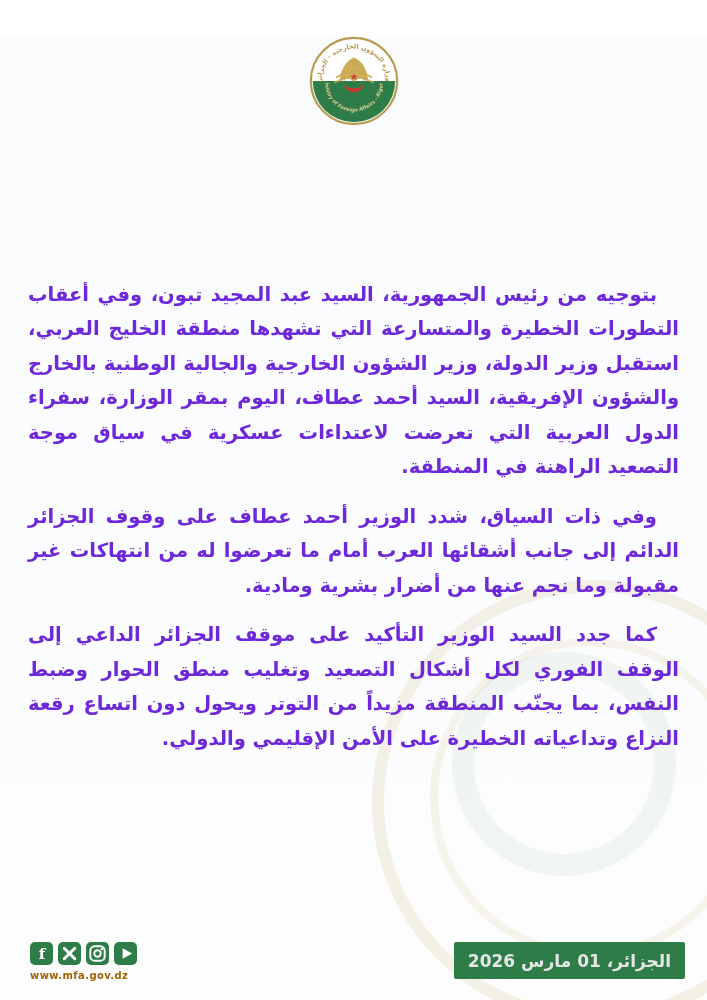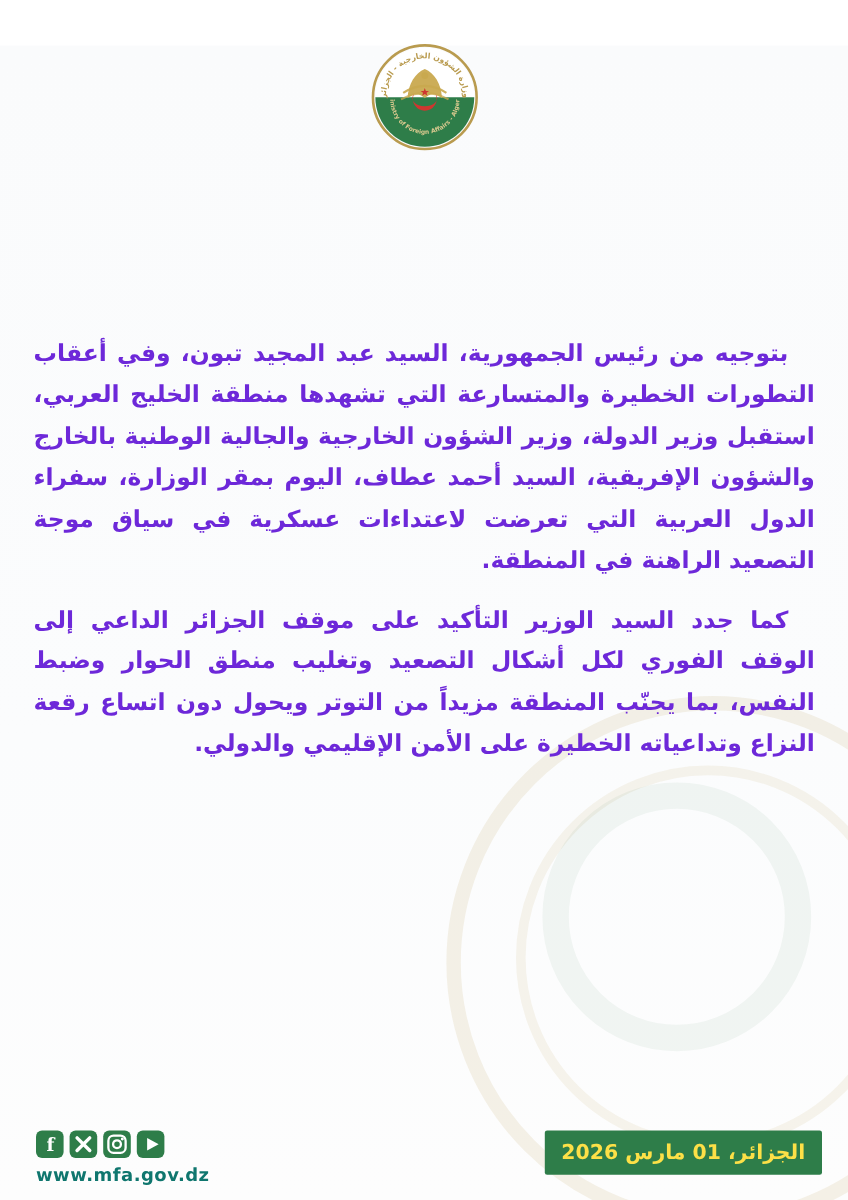--- a/index.html
+++ b/index.html
@@ -81,30 +81,30 @@
   .social-row { display:flex; gap:5px; }
   .icon-tile {
     width:23px; height:23px;
     background:#2e7d49;
     border-radius:5px;
     display:flex; align-items:center; justify-content:center;
     cursor:pointer;
   }
   .website {
     margin-top:5px;
-    font-size:15px;
+    font-size:10px;
     font-weight:bold;
-    color:#0f766e;
+    color:#a16207;
     letter-spacing:0.4px;
     cursor:pointer;
   }
   .date-banner {
     min-width:225px; height:37px;
     background:#2e7d49;
-    color:#fde047;
+    color:#e5e5e5;
     direction:rtl;
     font-size:17px;
     font-weight:bold;
     display:flex; align-items:center; justify-content:center;
     border-radius:2px;
     box-sizing:border-box;
     padding:12px 14px;
   }
 </style>
 </head>
@@ -149,20 +149,21 @@
       </text>
     </svg>
   </div>
 
   <h1 class="republic-title">الجُمْهُورِيَة الجَزَائِرِيَة الدِيمُقْرَاطِيَة الشَعْبِيَة</h1>
   <h2 class="statement-title">بيان وزارة الشؤون الخارجية</h2>
   <div class="divider"></div>
 
   <div class="body-text">
     <p>بتوجيه من رئيس الجمهورية، السيد عبد المجيد تبون، وفي أعقاب التطورات الخطيرة والمتسارعة التي تشهدها منطقة الخليج العربي، استقبل وزير الدولة، وزير الشؤون الخارجية والجالية الوطنية بالخارج والشؤون الإفريقية، السيد أحمد عطاف، اليوم بمقر الوزارة، سفراء الدول العربية التي تعرضت لاعتداءات عسكرية في سياق موجة التصعيد الراهنة في المنطقة.</p>
+    <p>وفي ذات السياق، شدد الوزير أحمد عطاف على وقوف الجزائر الدائم إلى جانب أشقائها العرب أمام ما تعرضوا له من انتهاكات غير مقبولة وما نجم عنها من أضرار بشرية ومادية.</p>
     <p>كما جدد السيد الوزير التأكيد على موقف الجزائر الداعي إلى الوقف الفوري لكل أشكال التصعيد وتغليب منطق الحوار وضبط النفس، بما يجنّب المنطقة مزيداً من التوتر ويحول دون اتساع رقعة النزاع وتداعياته الخطيرة على الأمن الإقليمي والدولي.</p>
   </div>
 
   <div class="footer">
     <div>
       <div class="social-row">
         <div class="icon-tile">
           <svg width="23" height="23" viewBox="0 0 24 24">
             <text x="12.5" y="18" font-size="16" font-weight="bold" fill="#ffffff" text-anchor="middle" font-family="DejaVu Serif, serif">f</text>
           </svg>

